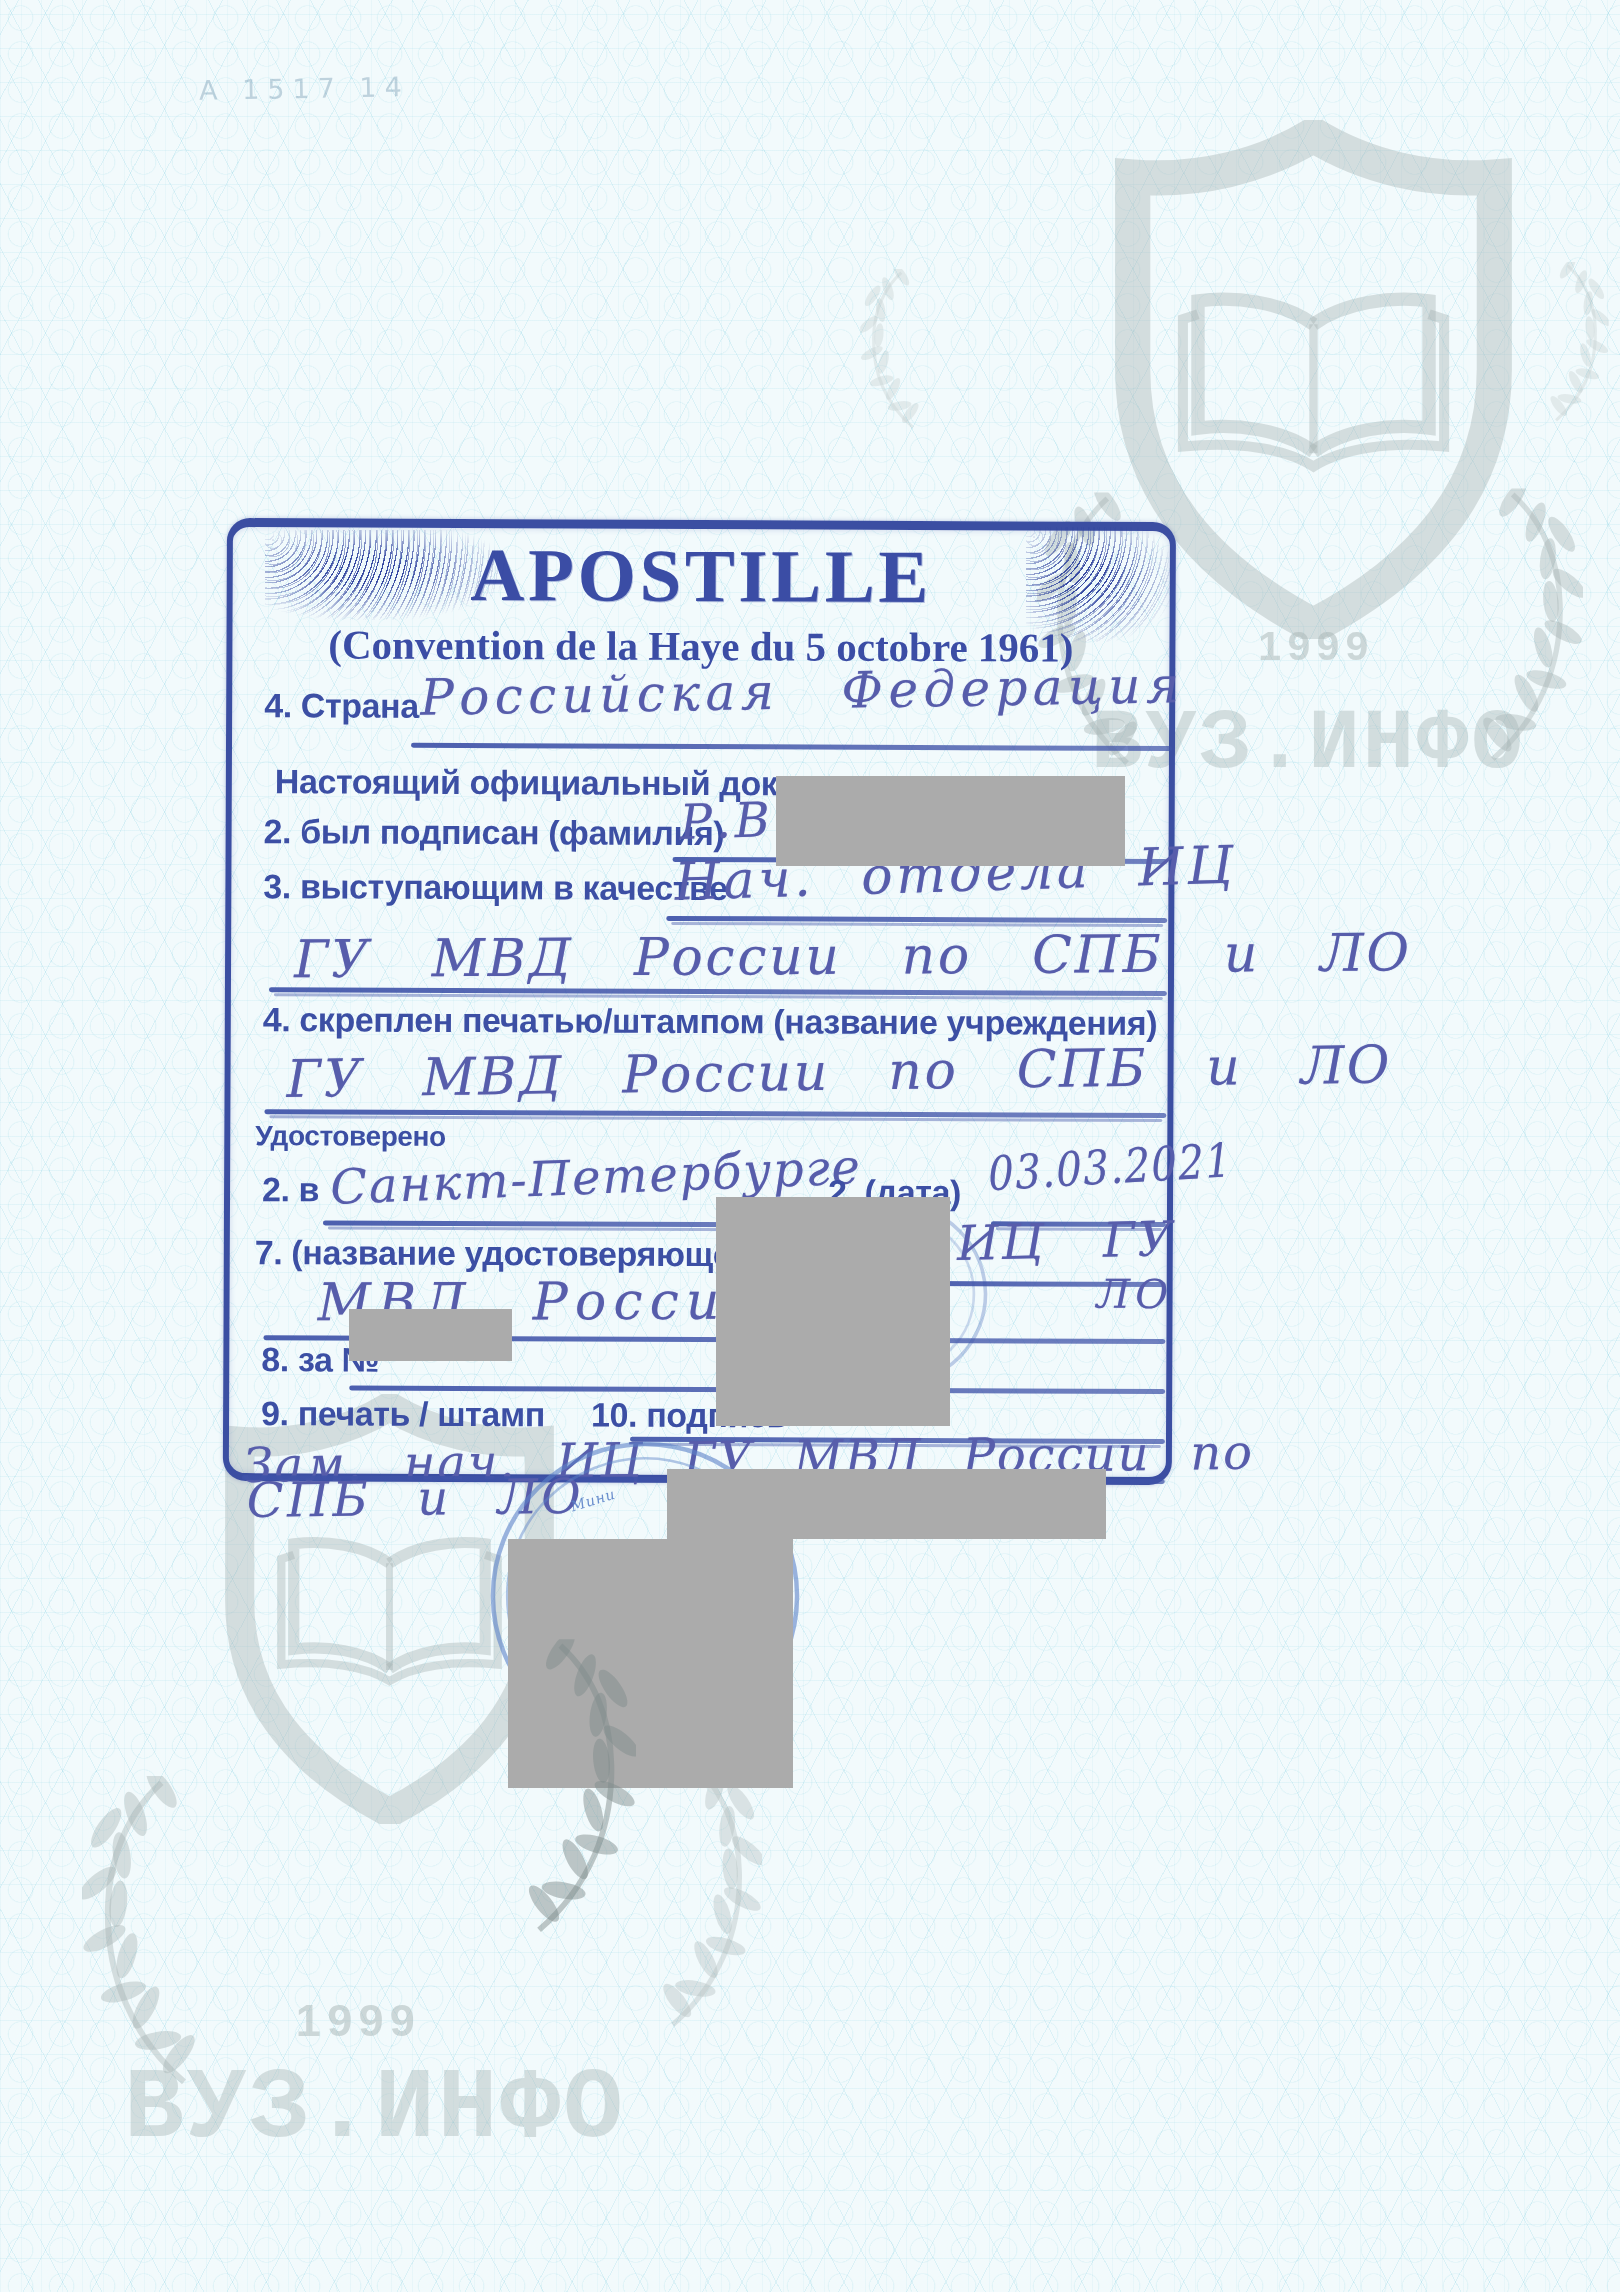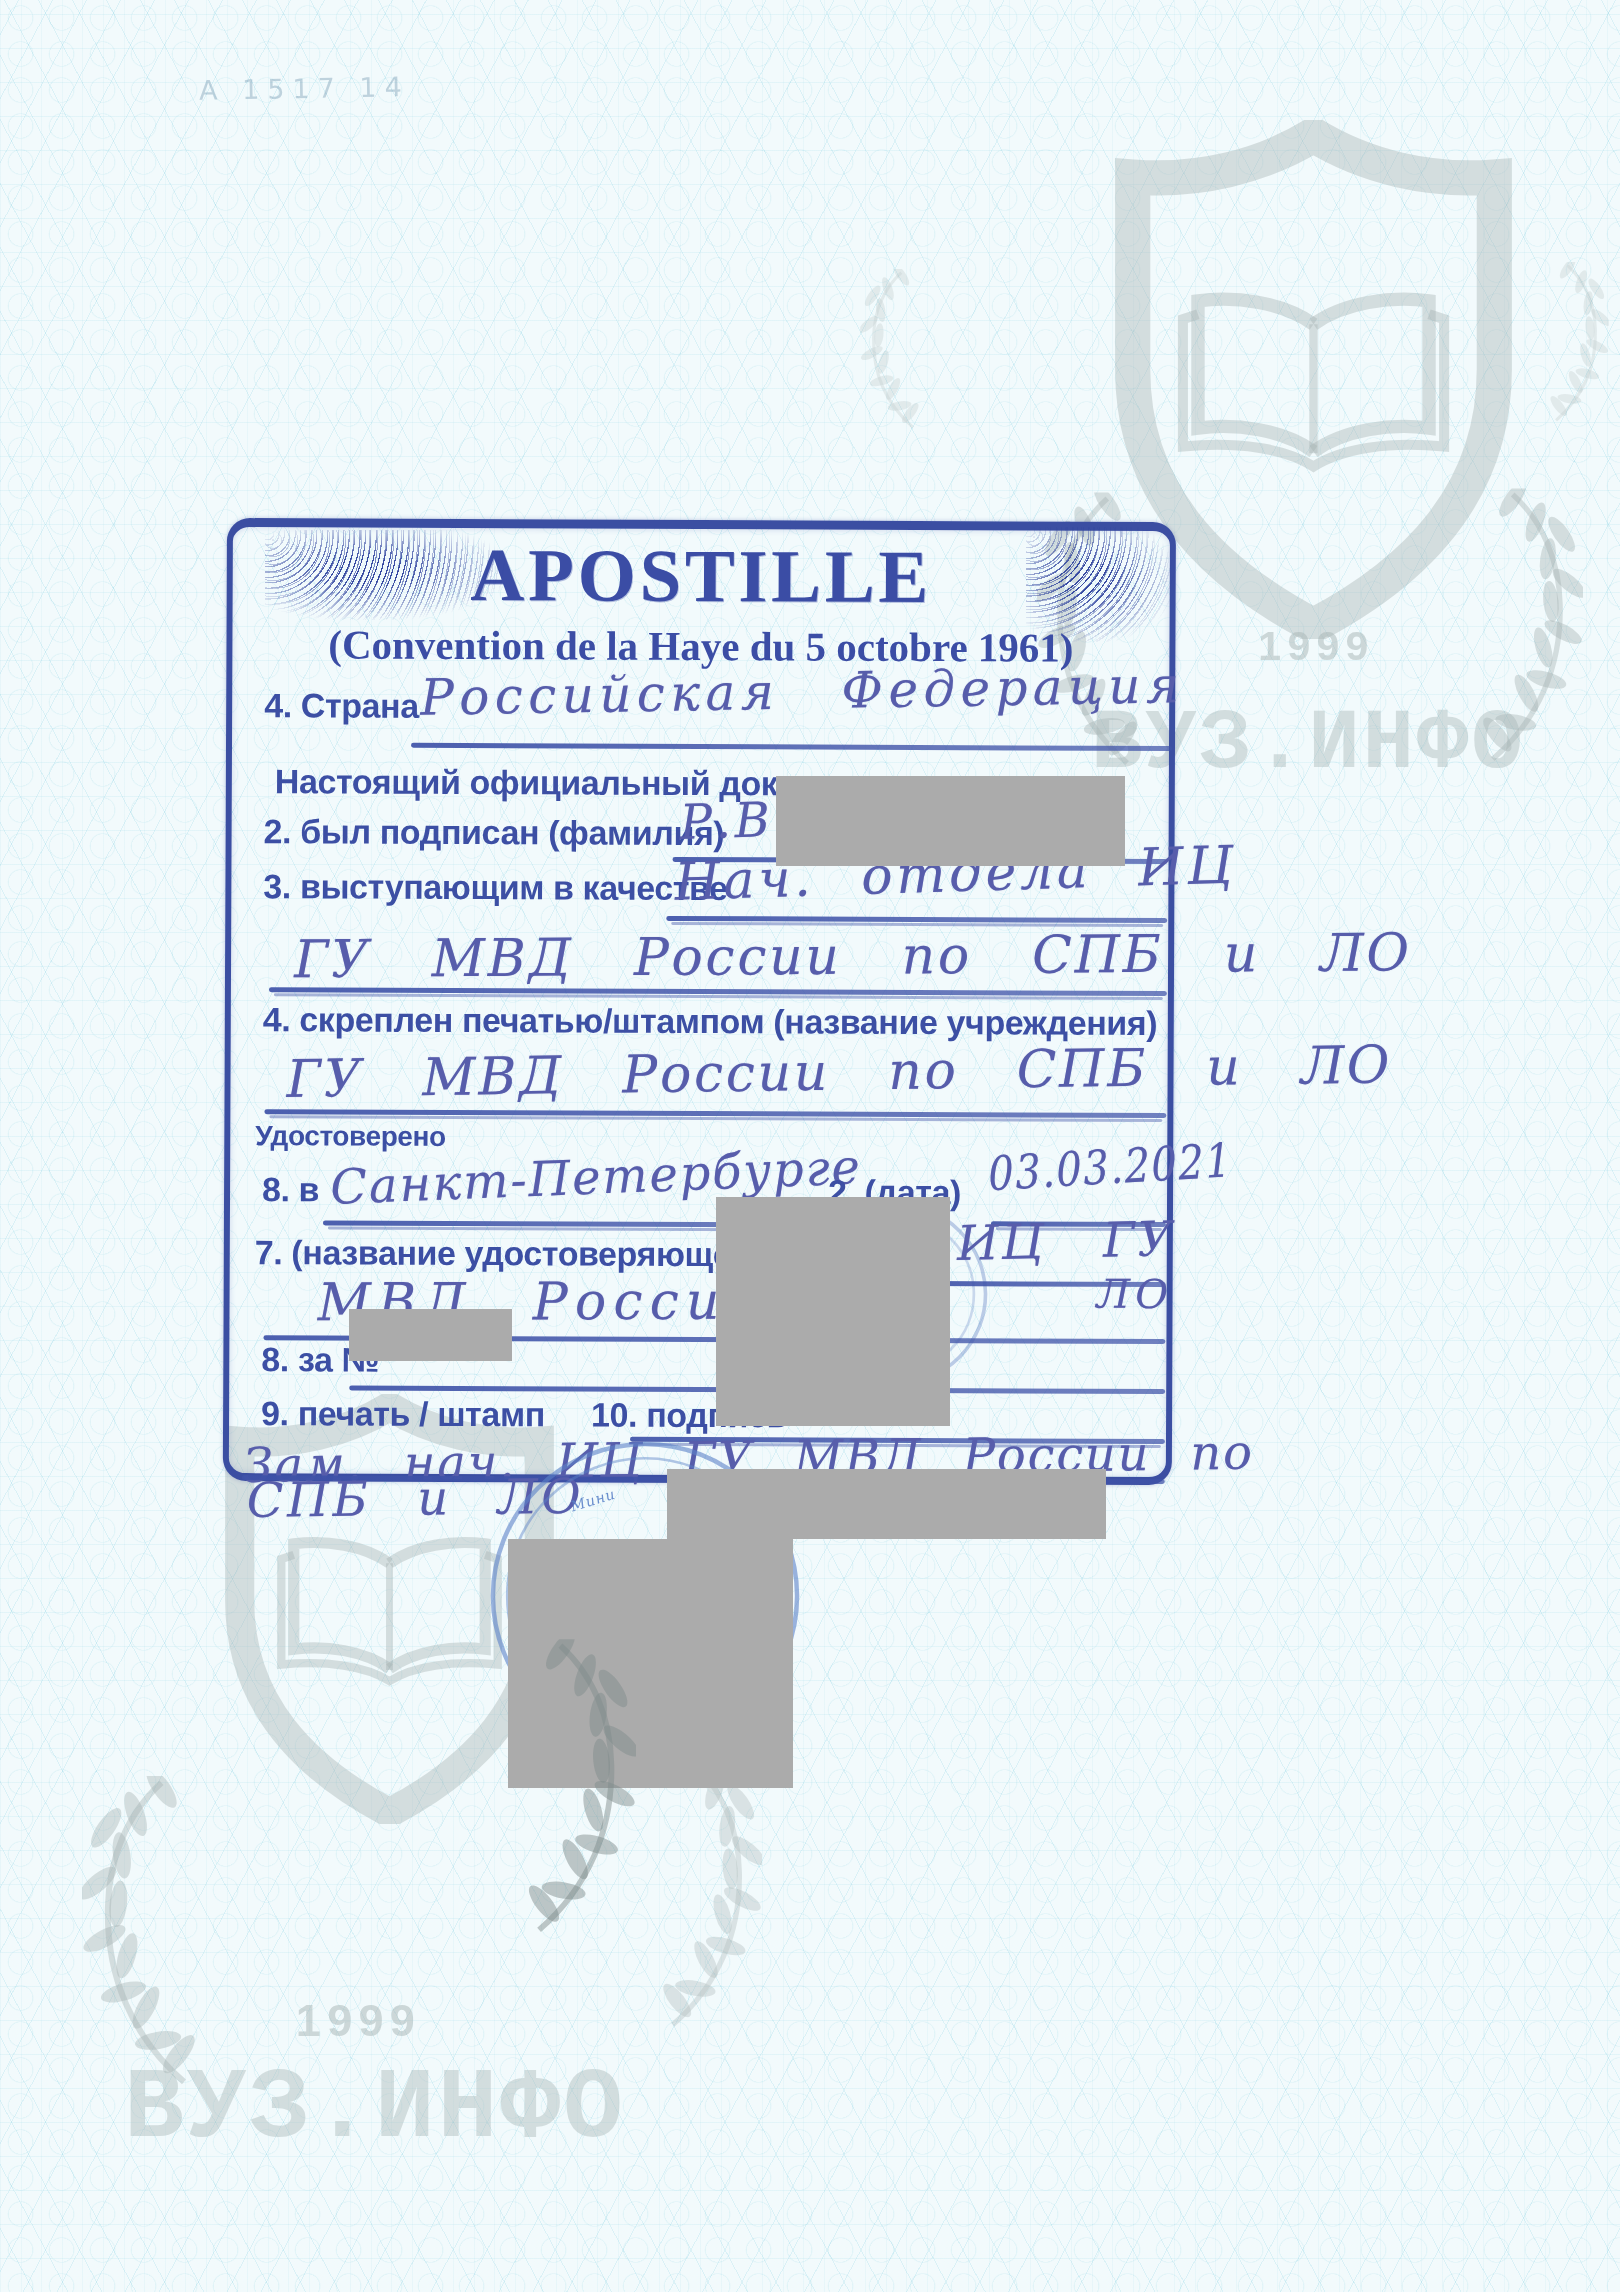--- a/index.html
+++ b/index.html
@@ -168,21 +168,21 @@
     <div class="rule dbl" style="left:435px;top:387px;width:501px"></div>
     <div class="hw" style="left:63px;top:396px;font-size:52px;letter-spacing:2.7px;word-spacing:41px;transform:rotate(-0.6deg)">ГУ МВД России по СПБ и ЛО</div>
     <div class="rule dbl" style="left:38px;top:460px;width:898px"></div>
 
     <div class="lbl" style="left:32px;top:473px">4. скреплен печатью/штампом (название учреждения)</div>
     <div class="hw" style="left:56px;top:512px;font-size:52px;letter-spacing:2.7px;word-spacing:39px;transform:rotate(-1deg)">ГУ МВД России по СПБ и ЛО</div>
     <div class="rule dbl" style="left:34px;top:582px;width:902px"></div>
 
     <div class="lbl" style="left:25px;top:593px;font-size:28px">Удостоверено</div>
 
-    <div class="lbl" style="left:32px;top:643px">8. в</div>
+    <div class="lbl" style="left:32px;top:643px">2. в</div>
     <div class="hw" style="left:100px;top:620px;font-size:48px;letter-spacing:1.8px;transform:rotate(-2.5deg)">Санкт-Петербурге</div>
     <div class="rule dbl" style="left:93px;top:693px;width:491px"></div>
     <div class="lbl" style="left:598px;top:643px">2. (дата)</div>
     <div class="hw" style="left:757px;top:616px;font-size:47px;letter-spacing:1.8px;transform:scaleX(0.85) rotate(-3deg);transform-origin:left top">03.03.2021</div>
     <div class="rule dbl" style="left:761px;top:691px;width:175px"></div>
 
     <div class="lbl" style="left:25px;top:706px">7. (название удостоверяющего органа)</div>
     <div class="hw" style="left:727px;top:682px;font-size:48px;letter-spacing:2.7px;word-spacing:39px;transform:rotate(-1.5deg)">ИЦ ГУ</div>
     <div class="rule" style="left:699px;top:751px;width:237px"></div>
     <div class="hw" style="left:88px;top:743px;font-size:52px;letter-spacing:7.2px;word-spacing:36px;transform:rotate(-0.5deg)">МВД России</div>

